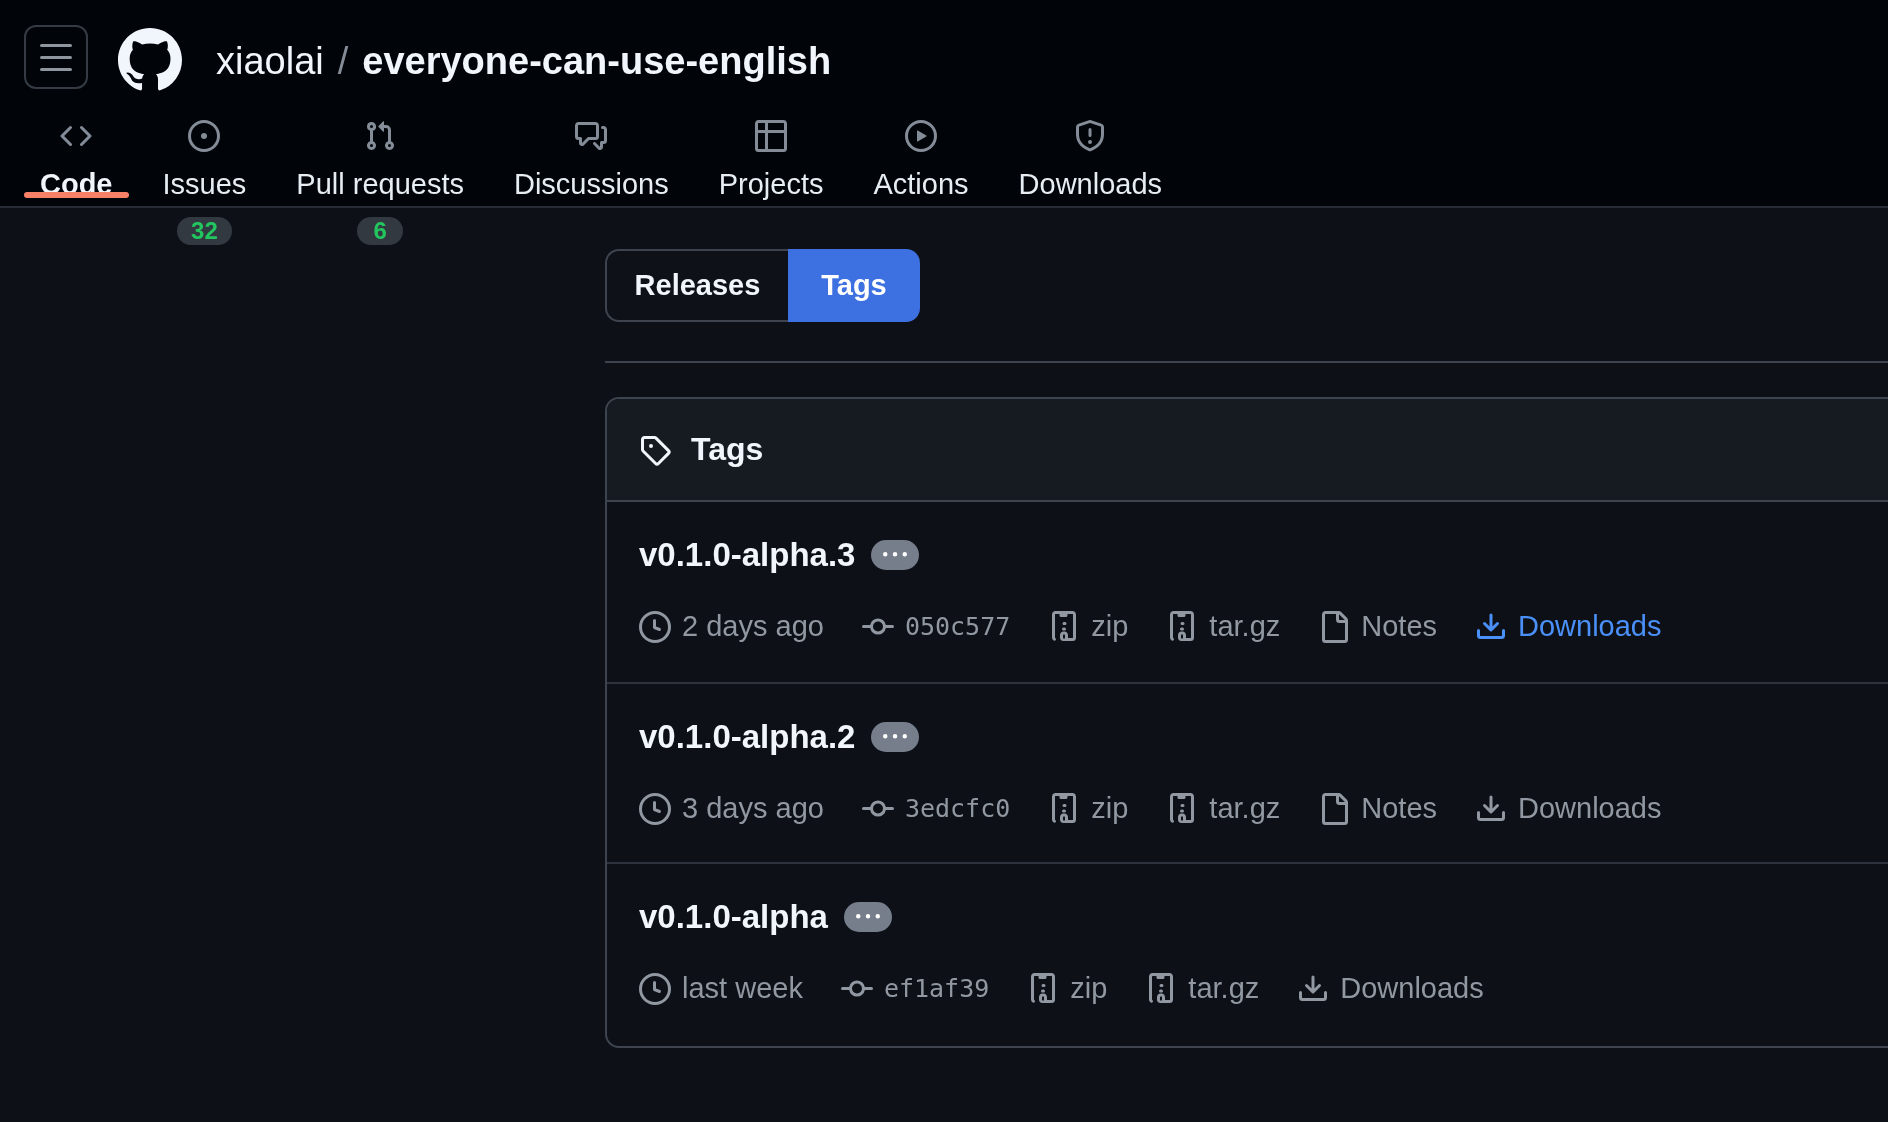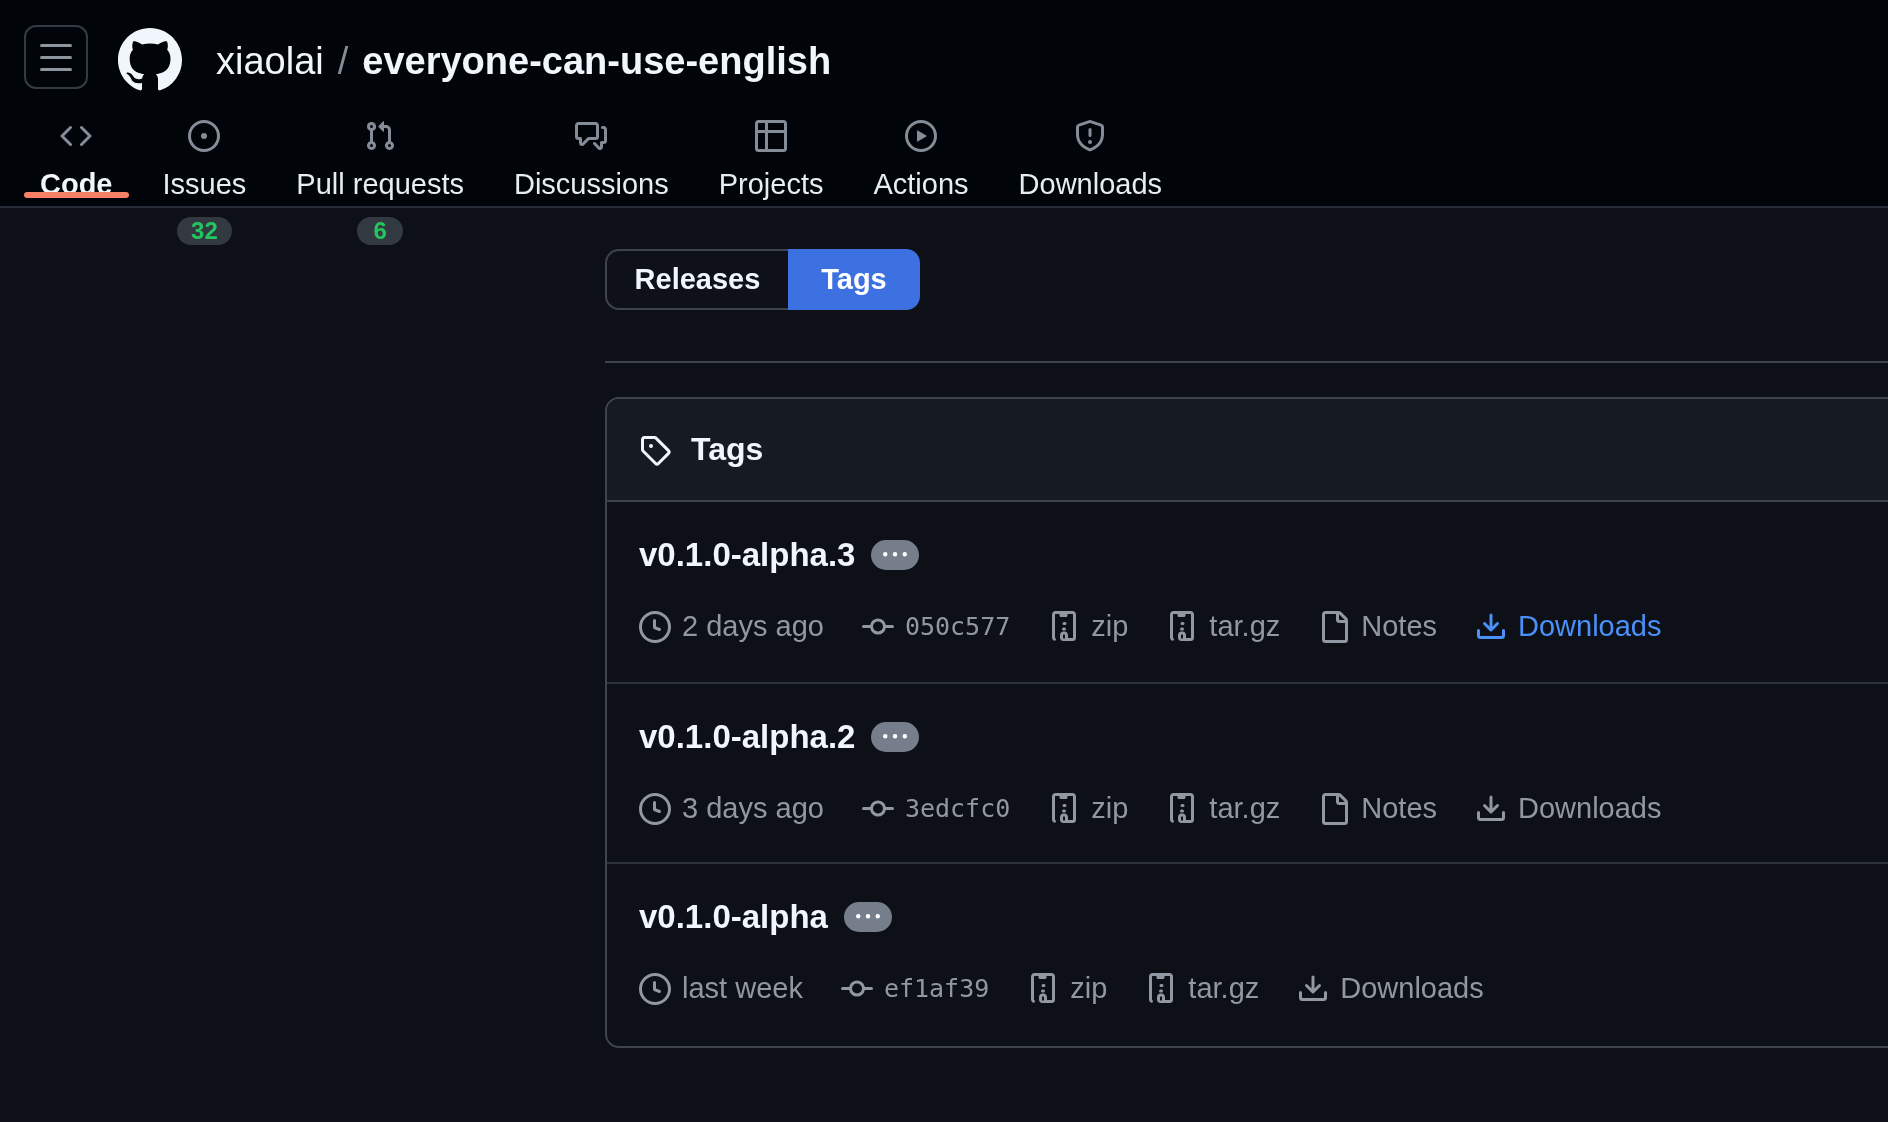--- a/index.html
+++ b/index.html
@@ -50,21 +50,21 @@
   .counter {
     display:inline-flex; align-items:center; justify-content:center;
     min-width:46px; height:40px; padding:0 14px; border-radius:999px;
     background:rgba(110,118,129,.4); color:#22c55e; font-size:24px; font-weight:600;
   }
 
   
   .segmented { position:absolute; left:605px; top:249px; height:65px; display:flex; }
   .seg-btn {
     display:flex; align-items:center; justify-content:center;
-    font-size:29px; font-weight:600; cursor:pointer; height:61px;
+    font-size:29px; font-weight:600; cursor:pointer; height:73px;
   }
   .seg-releases {
     width:183px; background:#0e1218; color:#f0f6fc;
     border:2px solid #3d444d; border-right:none; border-radius:14px 0 0 14px;
   }
   .seg-tags { width:132px; background:#3d70e0; color:#ffffff; border-radius:0 14px 14px 0; }
 
   .top-divider { position:absolute; left:605px; right:0; top:361px; height:2px; background:#3d444d; }
 
   

